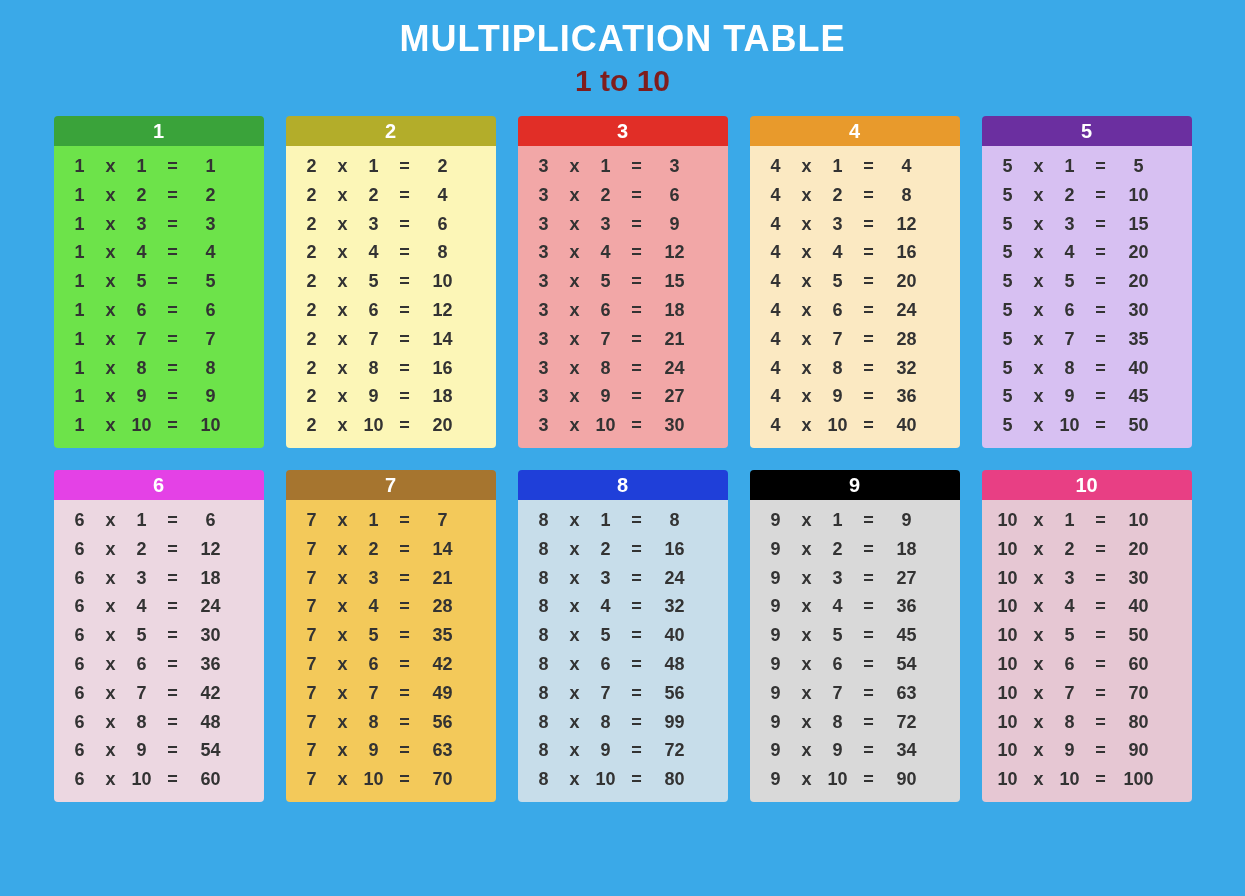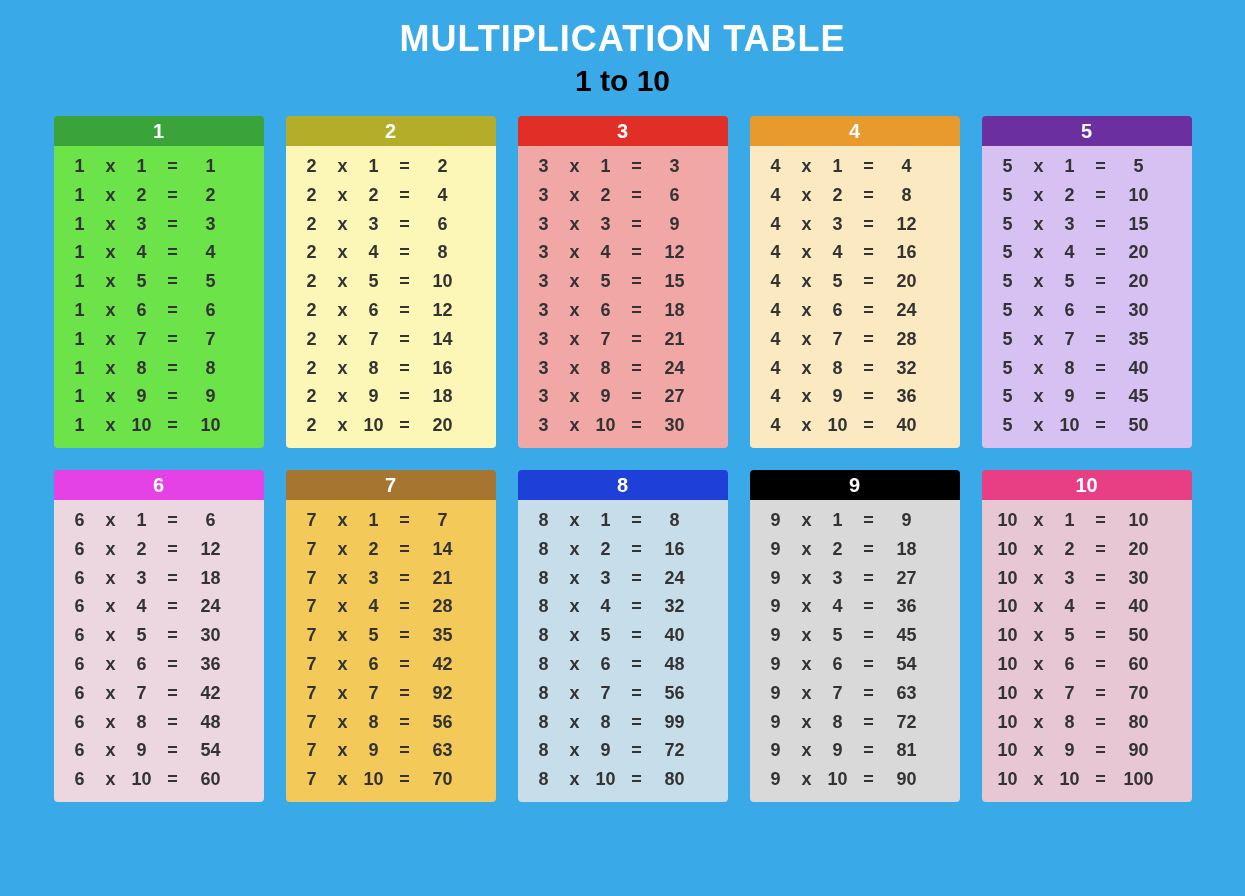--- a/index.html
+++ b/index.html
@@ -21,21 +21,21 @@
   }
   .title{
     color:#fff;
     font-size:36px;
     font-weight:bold;
     letter-spacing:1px;
     margin-top:18px;
     text-align:center;
   }
   .subtitle{
-    color:#000000;
+    color:#7f1d1d;
     font-size:30px;
     font-weight:bold;
     margin-top:4px;
     margin-bottom:18px;
     text-align:center;
   }
   .grid{
     display:flex;
     flex-wrap:wrap;
     justify-content:center;
@@ -574,21 +574,21 @@
             <span class="c-x">x</span>
             <span class="c-b">6</span>
             <span class="c-eq">=</span>
             <span class="c-r">42</span>
           </div>
           <div class="row">
             <span class="c-a">7</span>
             <span class="c-x">x</span>
             <span class="c-b">7</span>
             <span class="c-eq">=</span>
-            <span class="c-r">92</span>
+            <span class="c-r">49</span>
           </div>
           <div class="row">
             <span class="c-a">7</span>
             <span class="c-x">x</span>
             <span class="c-b">8</span>
             <span class="c-eq">=</span>
             <span class="c-r">56</span>
           </div>
           <div class="row">
             <span class="c-a">7</span>
@@ -738,21 +738,21 @@
             <span class="c-x">x</span>
             <span class="c-b">8</span>
             <span class="c-eq">=</span>
             <span class="c-r">72</span>
           </div>
           <div class="row">
             <span class="c-a">9</span>
             <span class="c-x">x</span>
             <span class="c-b">9</span>
             <span class="c-eq">=</span>
-            <span class="c-r">81</span>
+            <span class="c-r">34</span>
           </div>
           <div class="row">
             <span class="c-a">9</span>
             <span class="c-x">x</span>
             <span class="c-b">10</span>
             <span class="c-eq">=</span>
             <span class="c-r">90</span>
           </div>
         </div>
       </div>

